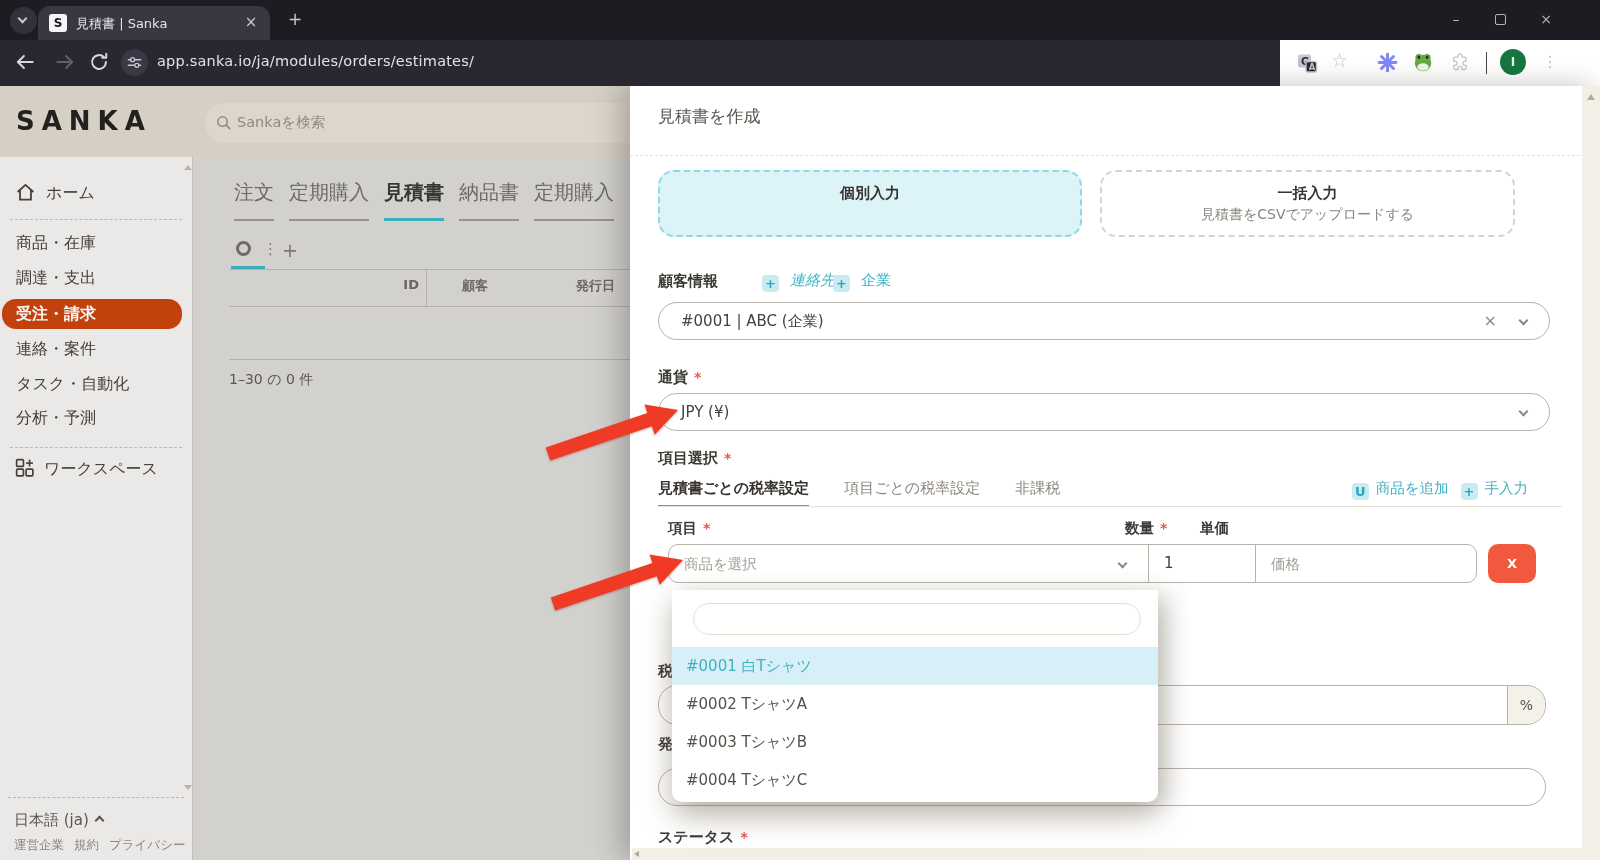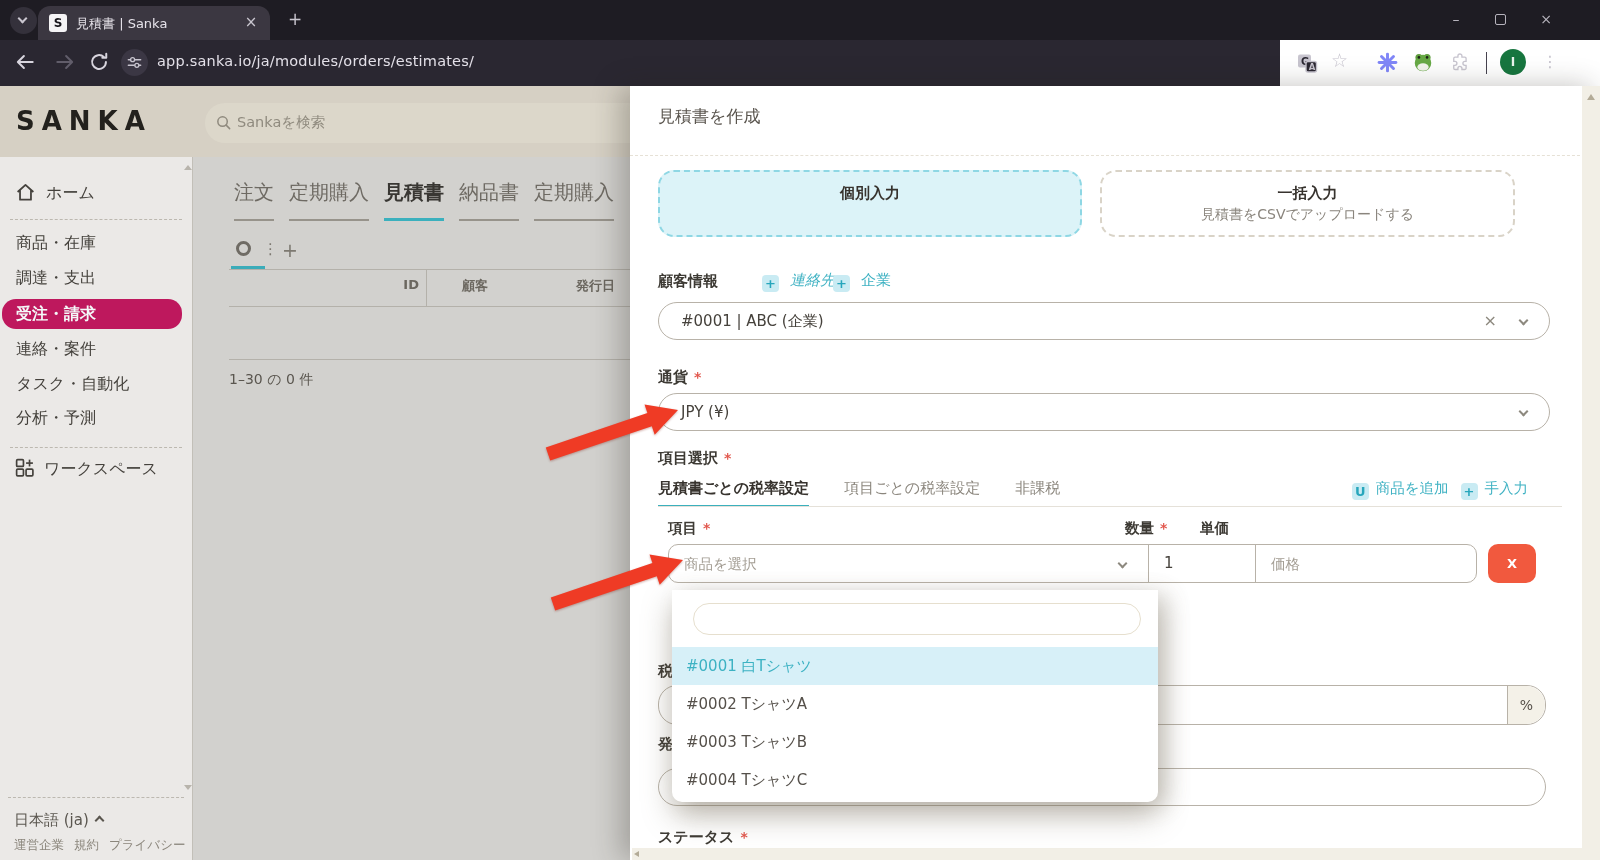--- a/index.html
+++ b/index.html
@@ -28,21 +28,21 @@
   .kebab { color:#c8c5cf; font-size:16px; }
 
   
   .app-left { position:absolute; left:0; top:86px; width:630px; height:774px; overflow:hidden; background:#d2d1ce; }
   .app-header { position:absolute; left:0; top:0; width:660px; height:71px; background:#d6d0c4; }
   .logo { position:absolute; left:16px; top:20px; font-size:26px; font-weight:800; letter-spacing:7px; color:#23211d; }
   .search-pill { position:absolute; left:205px; top:17px; width:450px; height:40px; background:#dcd7ca; border-radius:20px; }
   .search-pill span.txt { position:absolute; left:32px; top:10px; color:#8f8a7e; font-size:14.5px; }
   .sidebar { position:absolute; left:0; top:71px; width:193px; height:703px; background:#ebe9e7; border-right:1px solid #c2bfb8; }
   .side-item { position:absolute; left:16px; color:#44413c; font-size:16px; font-weight:500; white-space:nowrap; }
-  .side-pill { position:absolute; left:2px; width:180px; height:30px; background:#be185d; border-radius:14px; color:#f4f9f9; font-size:16px; font-weight:600; line-height:30px; padding-left:14px; }
+  .side-pill { position:absolute; left:2px; width:180px; height:30px; background:#c2410c; border-radius:14px; color:#f4f9f9; font-size:16px; font-weight:600; line-height:30px; padding-left:14px; }
   .dash-div { border-top:1px dashed #bcb8b0; }
   .side-foot-links span { margin-right:6px; }
   .tri { width:0; height:0; position:absolute; }
   
   .main { position:absolute; left:194px; top:71px; width:436px; height:703px; background:#d2d1ce; overflow:hidden; }
   .mtabs { position:absolute; left:40px; top:22px; display:flex; gap:15px; white-space:nowrap; }
   .mtab { font-size:20px; color:#6e6a63; font-weight:500; padding-bottom:12px; border-bottom:2px solid #97938b; }
   .mtab.active { color:#393733; font-weight:700; border-bottom:3px solid #3bb0bd; }
   .ring { position:absolute; left:42px; top:84px; width:15px; height:15px; border:3px solid #6f6b64; border-radius:50%; }
   .ctl-underline { position:absolute; left:37px; top:109px; width:34px; height:3px; background:#3bacb9; }

